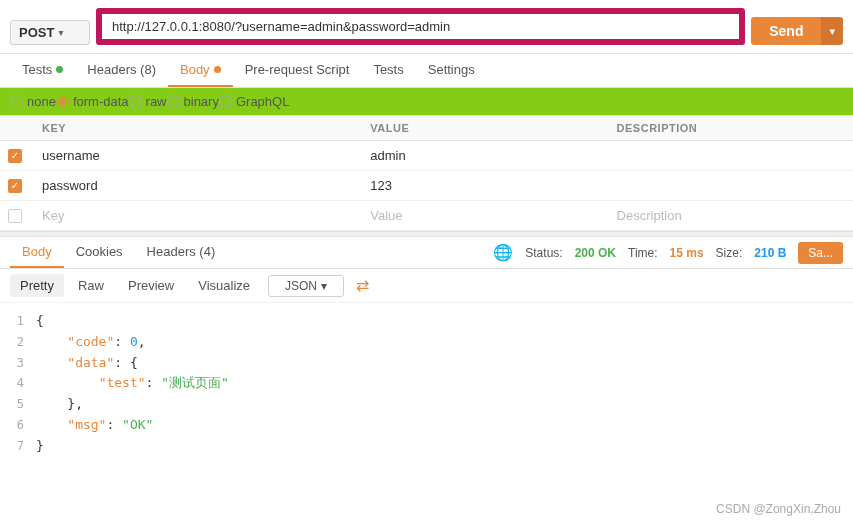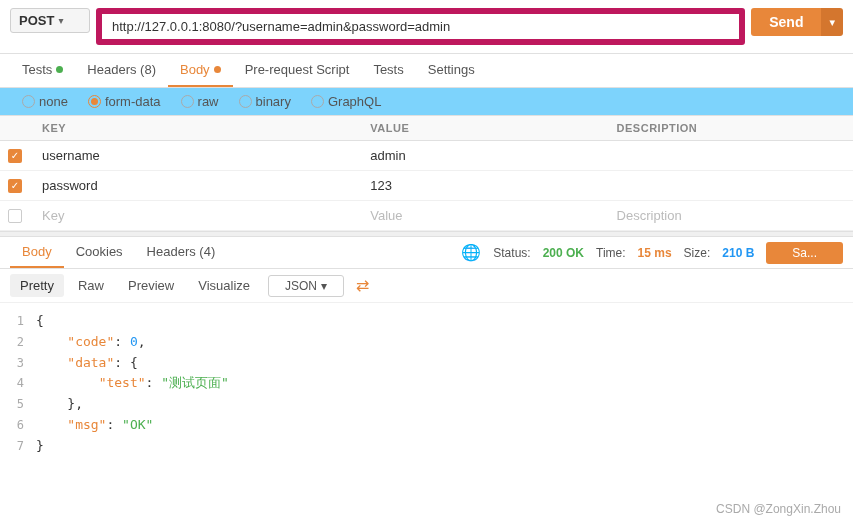--- a/index.html
+++ b/index.html
@@ -9,21 +9,21 @@
       background: #fff;
       color: #333;
       width: 853px;
       height: 524px;
       overflow: hidden;
     }
 
     
     .url-bar {
       display: flex;
-      align-items: flex-start;
+      align-items: flex-end;
       padding: 8px 10px;
       background: #fff;
       border-bottom: 1px solid #e0e0e0;
       gap: 6px;
     }
     .method-select {
       display: flex;
       align-items: center;
       background: #f5f5f5;
       border: 1px solid #d0d0d0;
@@ -101,24 +101,24 @@
       border-radius: 50%;
       display: inline-block;
     }
     .dot-green { background: #4caf50; }
     .dot-orange { background: #e8873a; }
 
     
     .body-type-bar {
       display: flex;
       align-items: center;
-      padding: 6px 22px;
-      gap: 20px;
+      padding: 6px 10px;
+      gap: 0;
       border-bottom: 1px solid #e0e0e0;
-      background: #7dd3fc;
+      background: #84cc16;
     }
     .radio-option {
       display: flex;
       align-items: center;
       gap: 4px;
       cursor: pointer;
       font-size: 13px;
       color: #555;
     }
     .radio-circle {
@@ -233,21 +233,21 @@
       font-size: 12px;
       color: #555;
     }
     .status-ok { color: #4caf50; font-weight: 600; }
     .status-time { color: #e8873a; font-weight: 600; }
     .status-size { color: #2196f3; font-weight: 600; }
     .save-btn {
       background: #e8873a;
       color: #fff;
       border: none;
-      padding: 4px 26px;
+      padding: 4px 10px;
       border-radius: 3px;
       font-size: 12px;
       cursor: pointer;
     }
     .globe-icon { font-size: 16px; color: #888; }
 
     
     .view-tabs-bar {
       display: flex;
       align-items: center;

